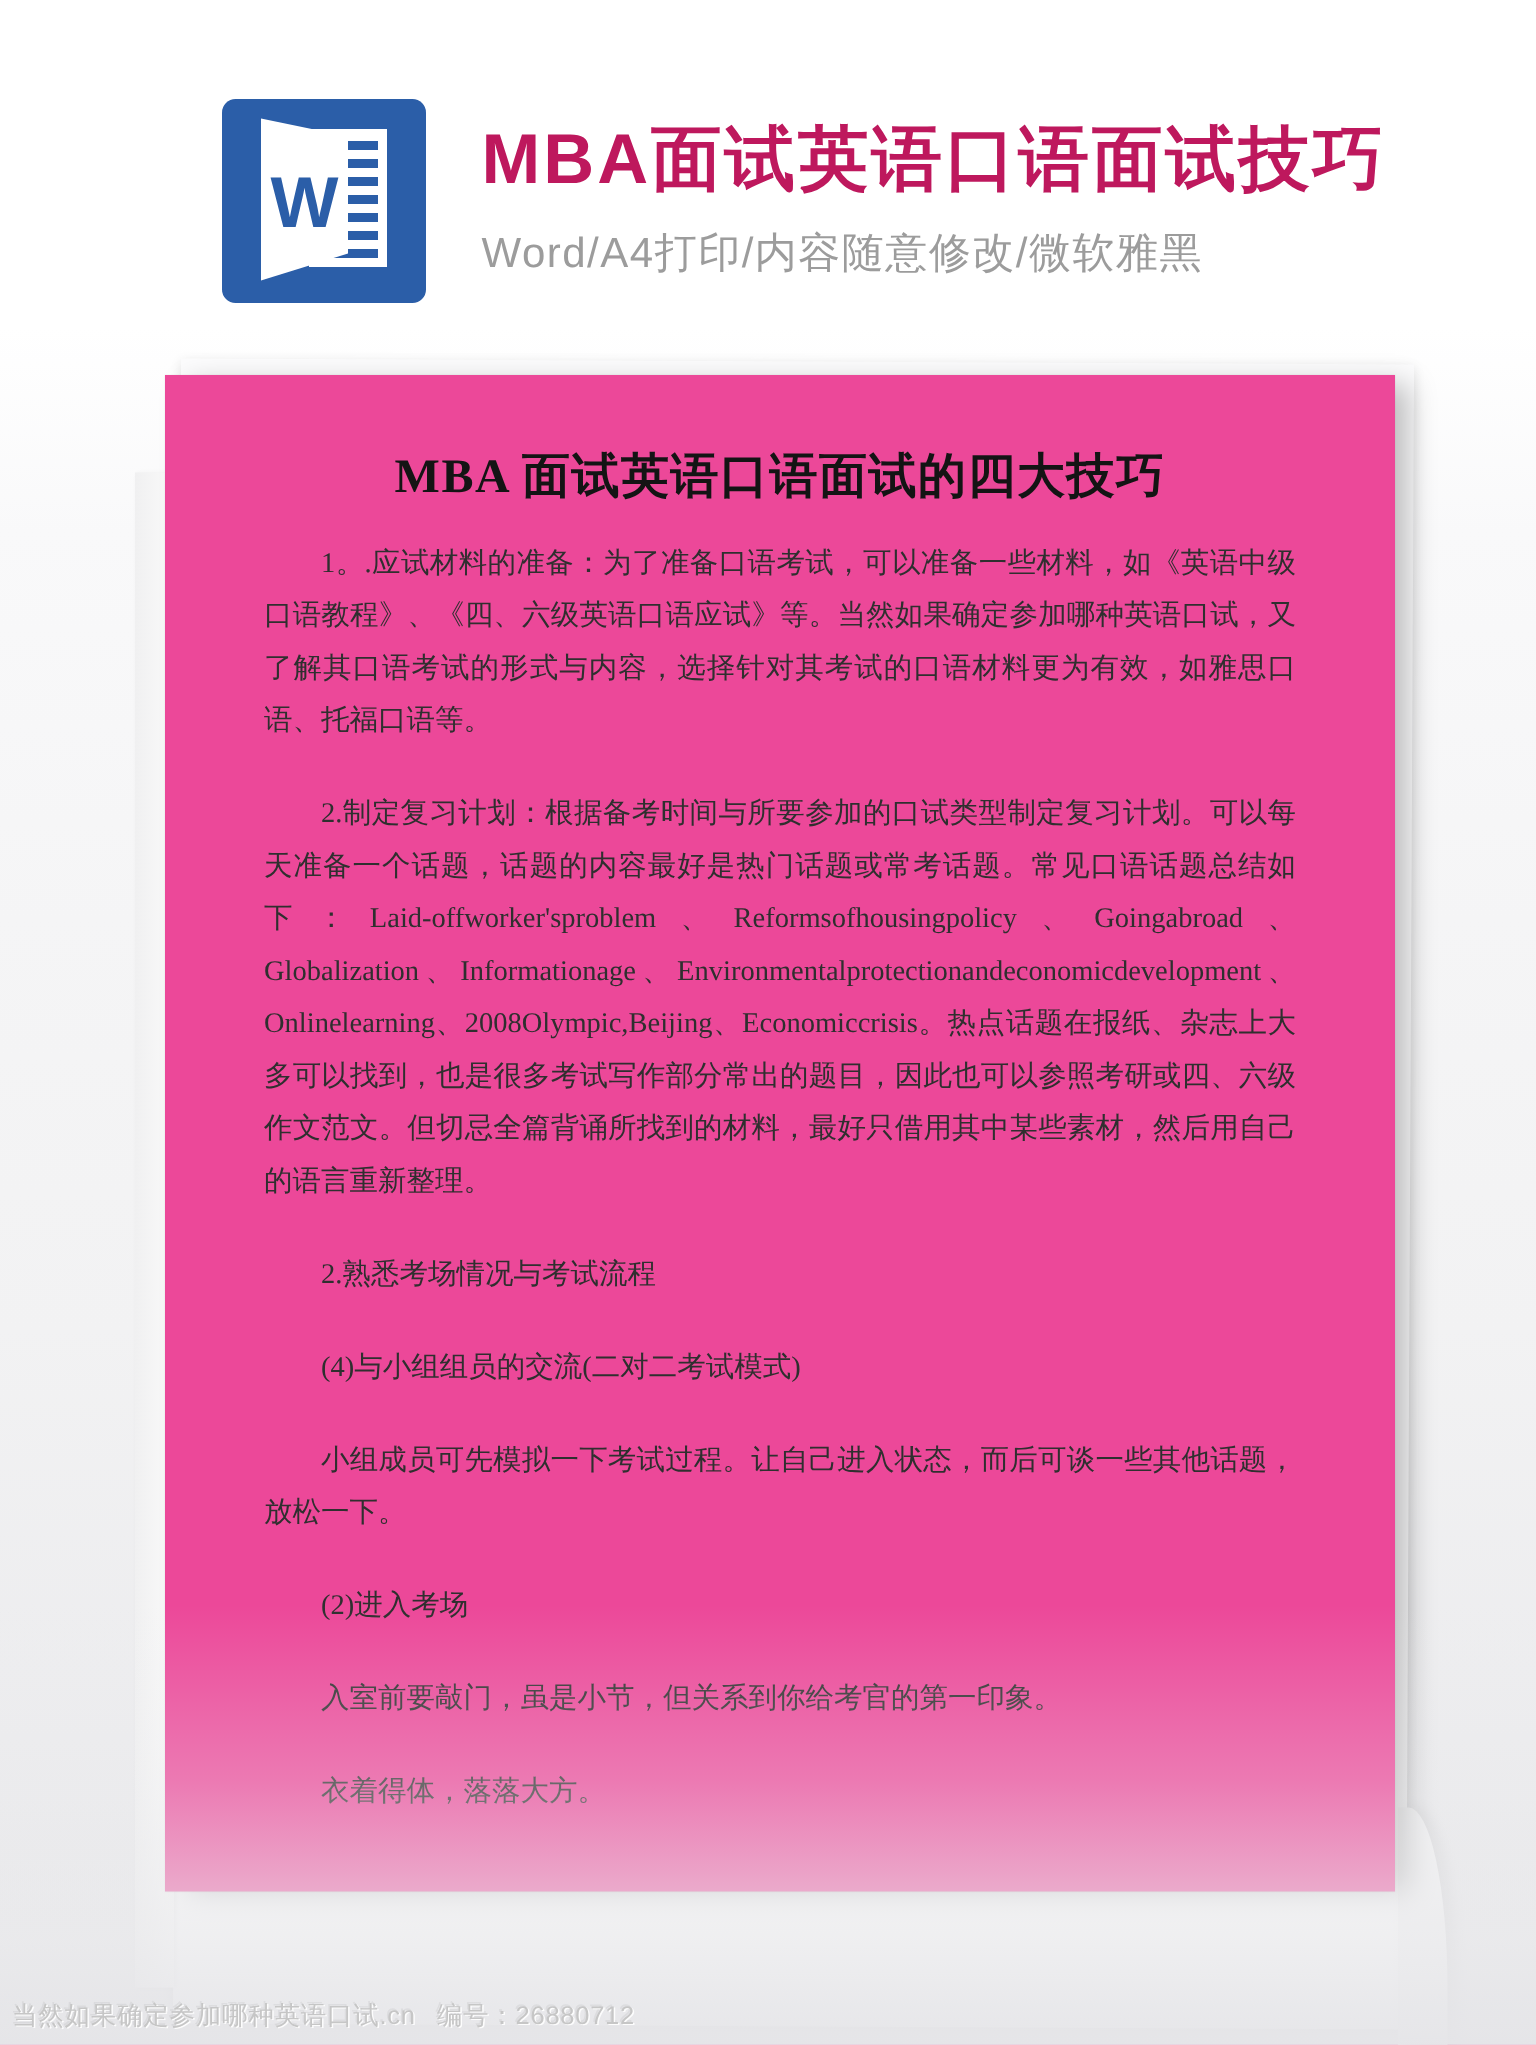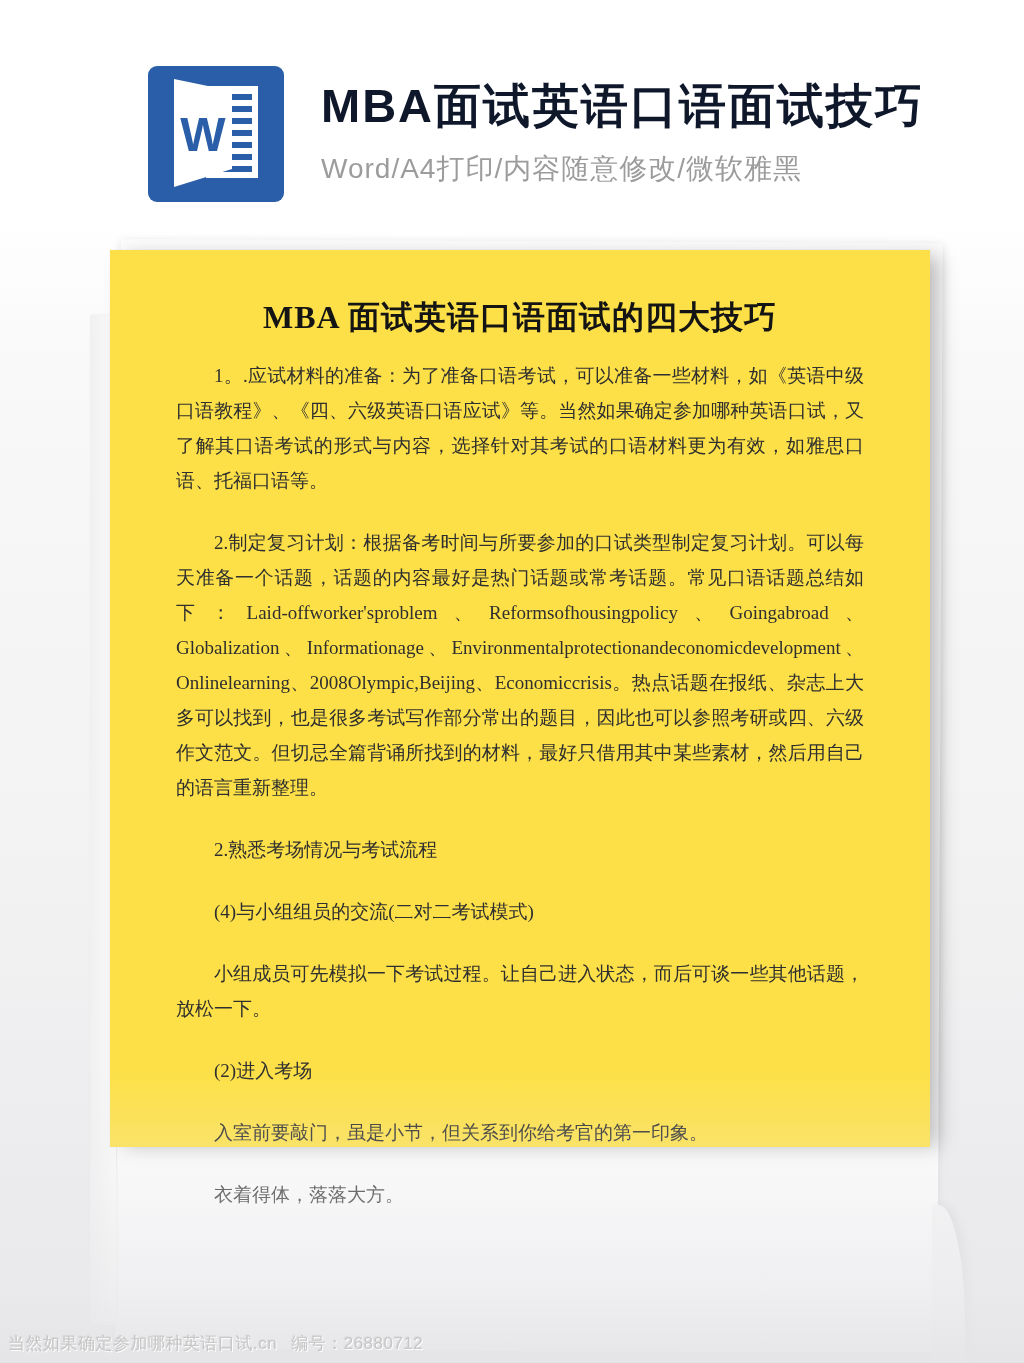--- a/index.html
+++ b/index.html
@@ -17,21 +17,21 @@
   }
 
   
   .header-icon {
     position: absolute; left: 148px; top: 66px;
     width: 136px; height: 136px;
   }
   .header-text { position: absolute; left: 321px; top: 80px; }
   .header-title {
     font-size: 47px; font-weight: 700; letter-spacing: 2px;
-    color: #0f172a; line-height: 1.1; white-space: nowrap;
+    color: #be185d; line-height: 1.1; white-space: nowrap;
   }
   .header-subtitle {
     margin-top: 18px; font-size: 28px; letter-spacing: 1px;
     color: #9c9c9c; font-weight: 400; white-space: nowrap;
   }
 
   
   .page-back {
     position: absolute; left: 118px; top: 241px;
     width: 822px; height: 1110px; background: #fcfcfd;
@@ -45,21 +45,21 @@
     box-shadow: 1px 0 3px rgba(0,0,0,0.06);
   }
   .page-stack-right {
     position: absolute; left: 932px; top: 1205px;
     width: 33px; height: 158px; background: #f4f4f5;
     border-top-right-radius: 26px 120px;
     box-shadow: 5px 0 10px rgba(0,0,0,0.08);
   }
   .page {
     position: absolute; left: 110px; top: 250px;
-    width: 820px; height: 897px; background: #fde047;
+    width: 820px; height: 1011px; background: #ec4899;
     box-shadow: 12px 3px 18px -3px rgba(0,0,0,0.25), 0 0 1px rgba(0,0,0,0.10);
     padding: 46px 66px 0 66px;
   }
 
   
   .doc-title {
     font-family: "Liberation Serif", "DejaVu Serif", serif;
     font-size: 32px; font-weight: 600; letter-spacing: 1px;
     color: #141414; text-align: center; margin-bottom: 18px;
     white-space: nowrap;

